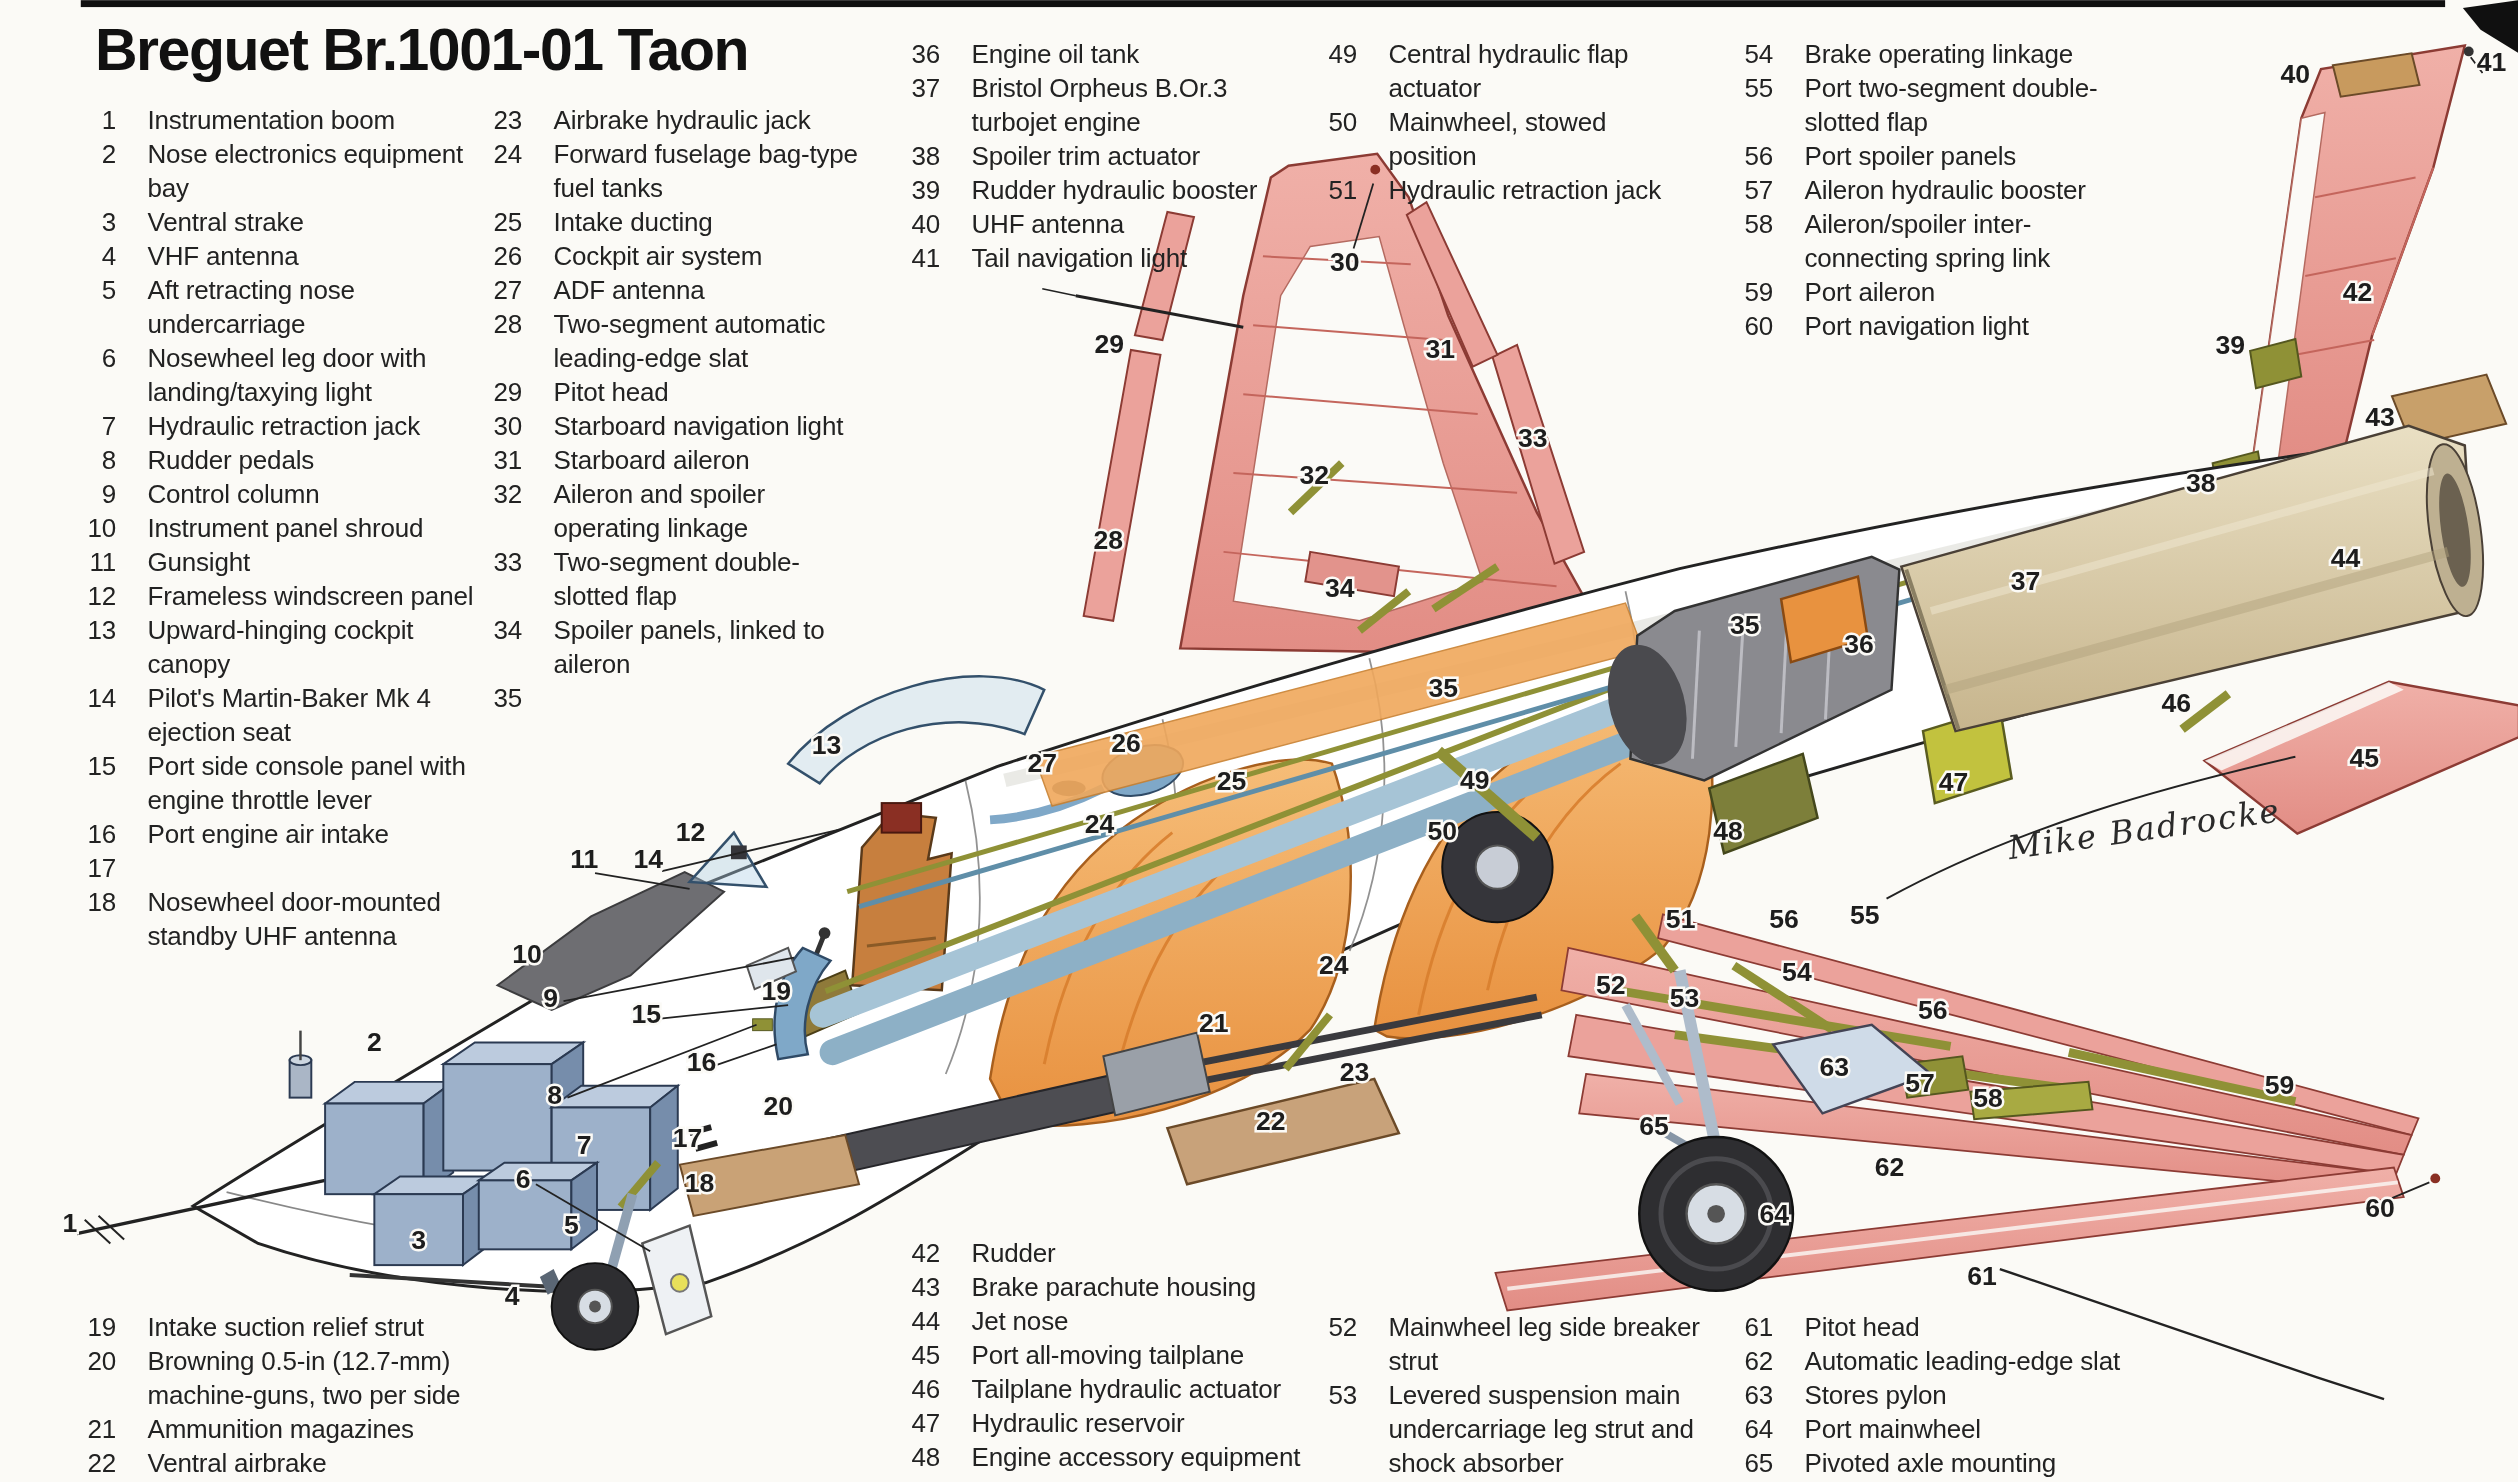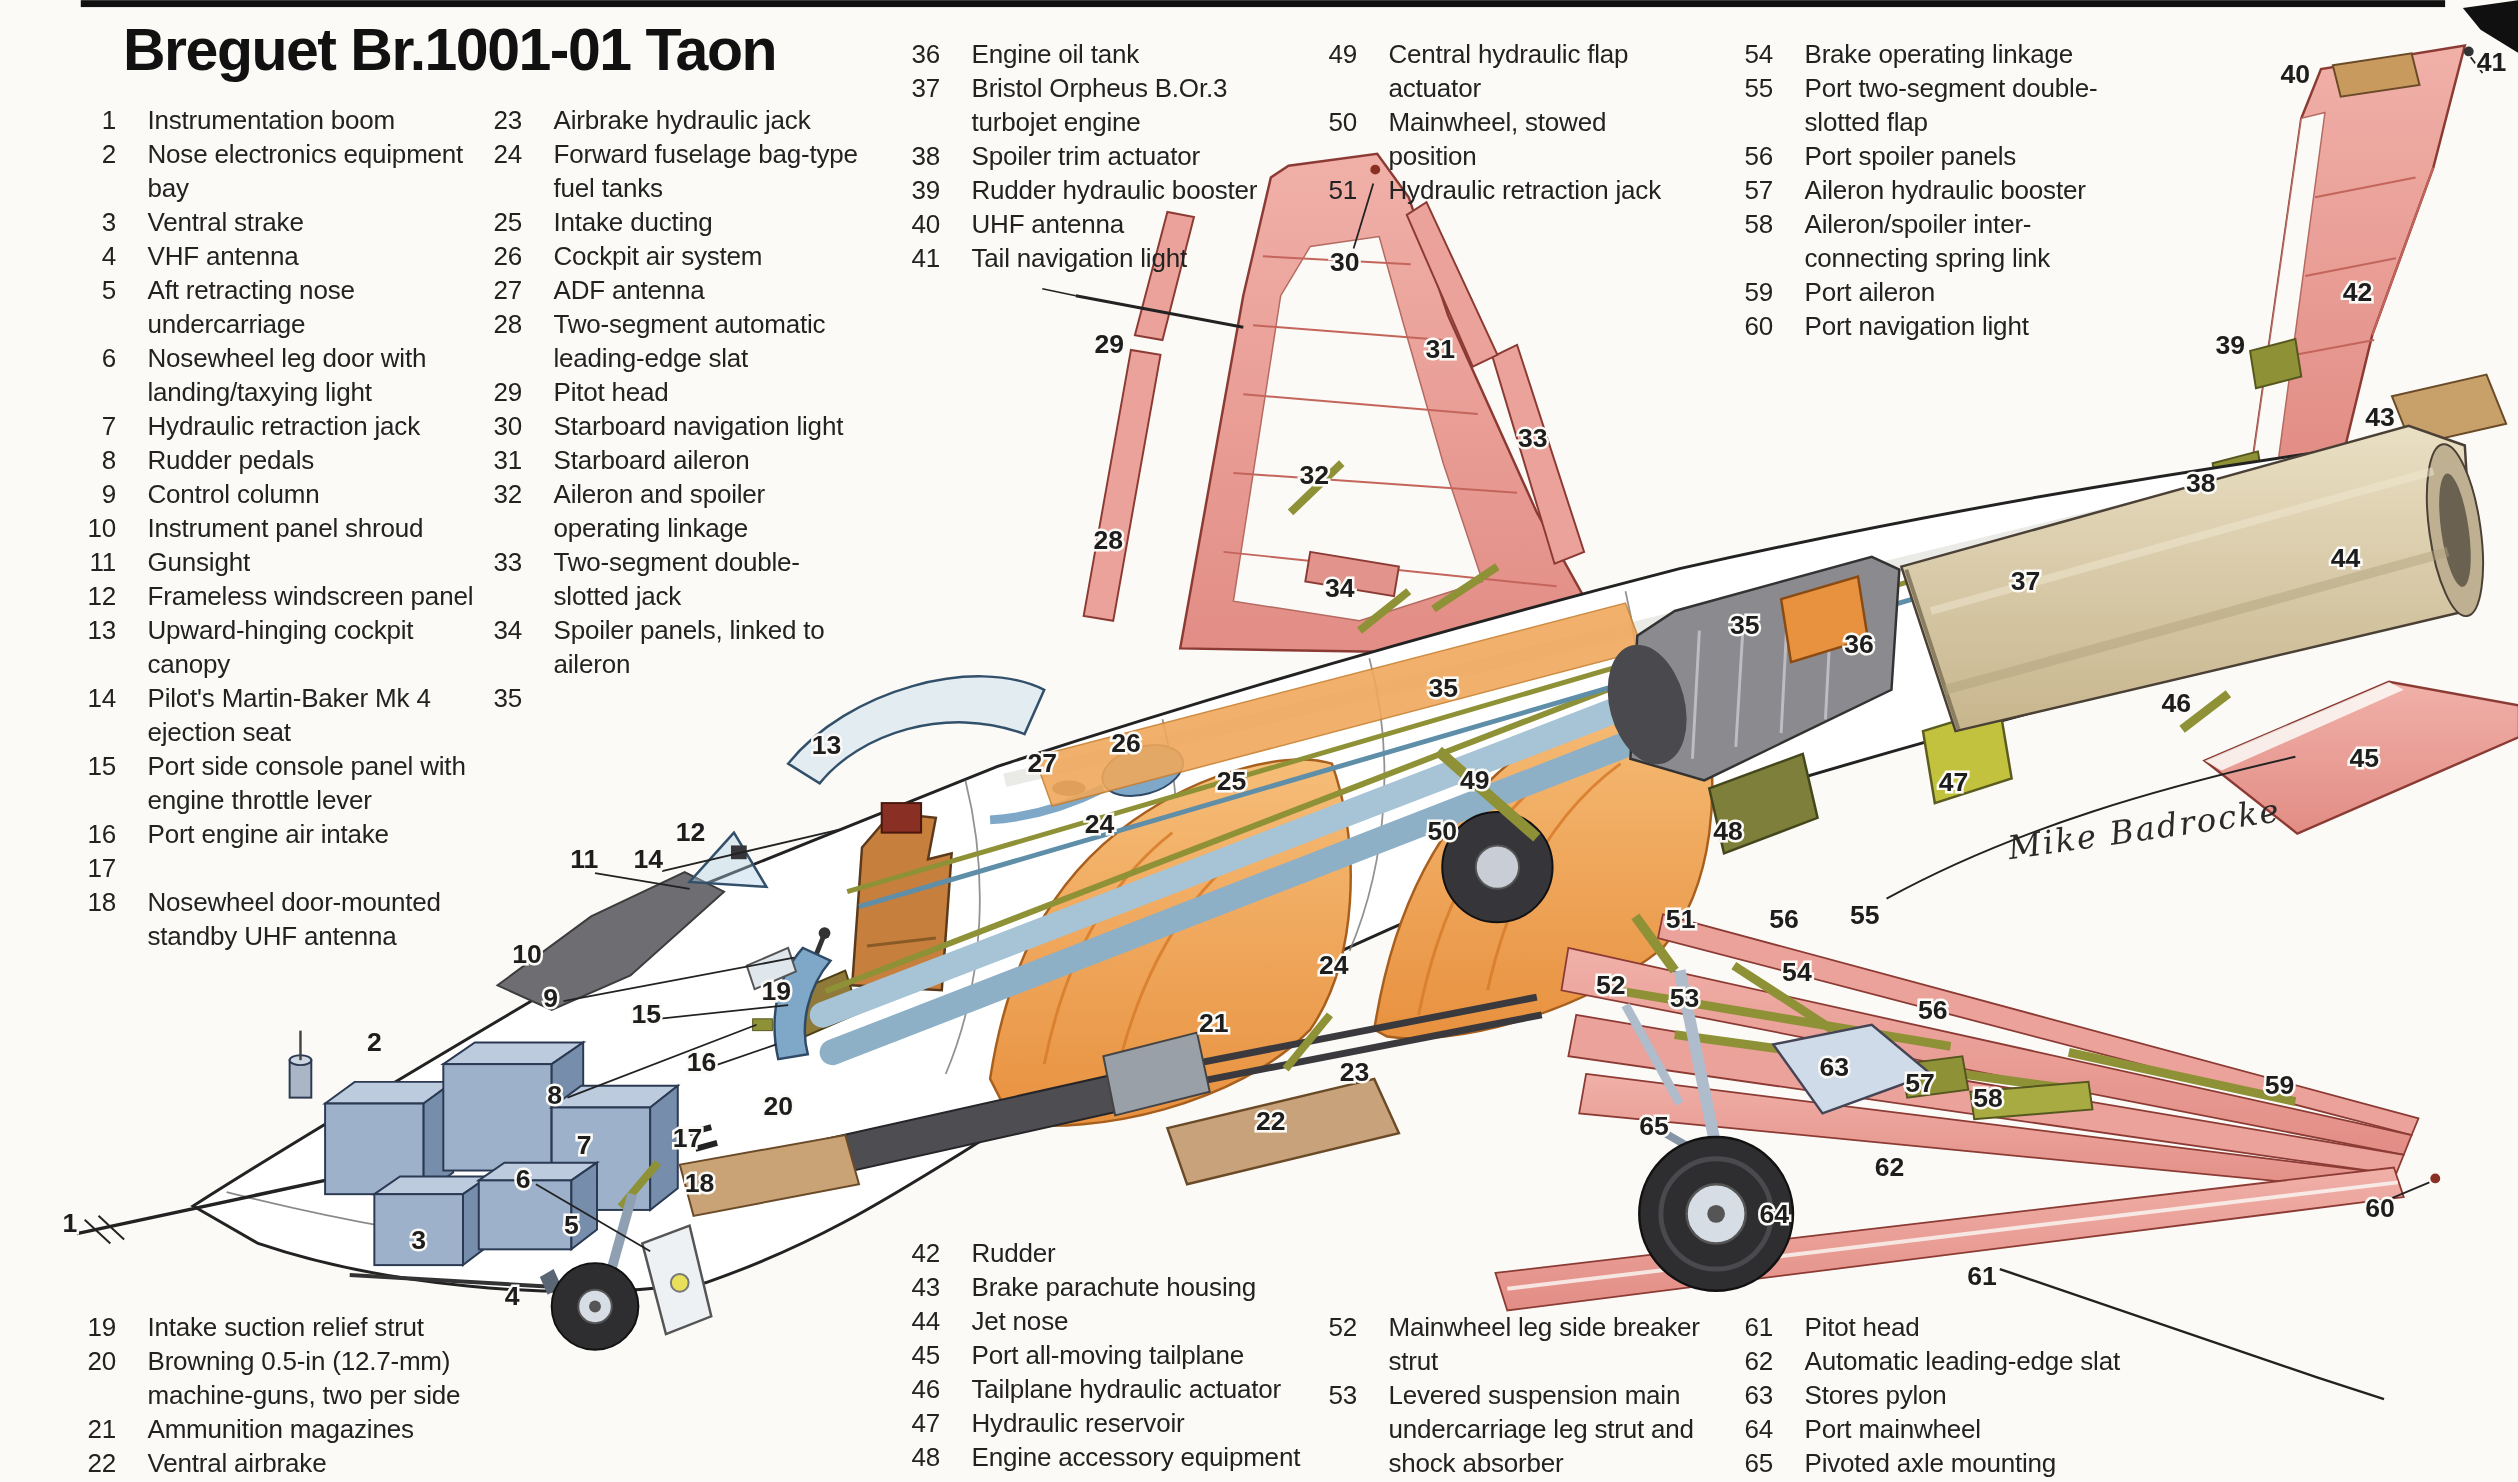--- a/index.html
+++ b/index.html
@@ -5,21 +5,20 @@
   html,body{margin:0;padding:0;background:#e8e8e4;}
   #page{
     position:relative;width:2519px;height:1483px;overflow:hidden;
     background:#fbfaf6;color:#1c1c1c;
     font-family:"Liberation Sans",sans-serif;
   }
   #page-title{
     position:absolute;left:95px;top:15.8px;
     font-size:59px;font-weight:700;letter-spacing:-1.5px;
     color:#111;
-    margin-left:28px;
   }
   .legend{position:absolute;}
   .legend .row{display:flex;align-items:flex-start;}
   .legend .num{
     flex:none;width:45px;text-align:right;
     font-size:26px;line-height:34px;letter-spacing:-0.2px;color:#222;
   }
   .legend .lbl{
     margin-left:31.5px;width:394px;
     font-size:26px;line-height:34px;letter-spacing:-0.2px;color:#222;
@@ -533,21 +532,21 @@
         <span class="lbl">Starboard aileron</span>
       </div>
       <div class="row">
         <span class="num">32</span>
         <span class="lbl">Aileron and spoiler
 operating linkage</span>
       </div>
       <div class="row">
         <span class="num">33</span>
         <span class="lbl">Two-segment double-
-slotted jack</span>
+slotted flap</span>
       </div>
       <div class="row">
         <span class="num">34</span>
         <span class="lbl">Spoiler panels, linked to
 aileron</span>
       </div>
       <div class="row">
         <span class="num">35</span>
       </div>
     </div>

